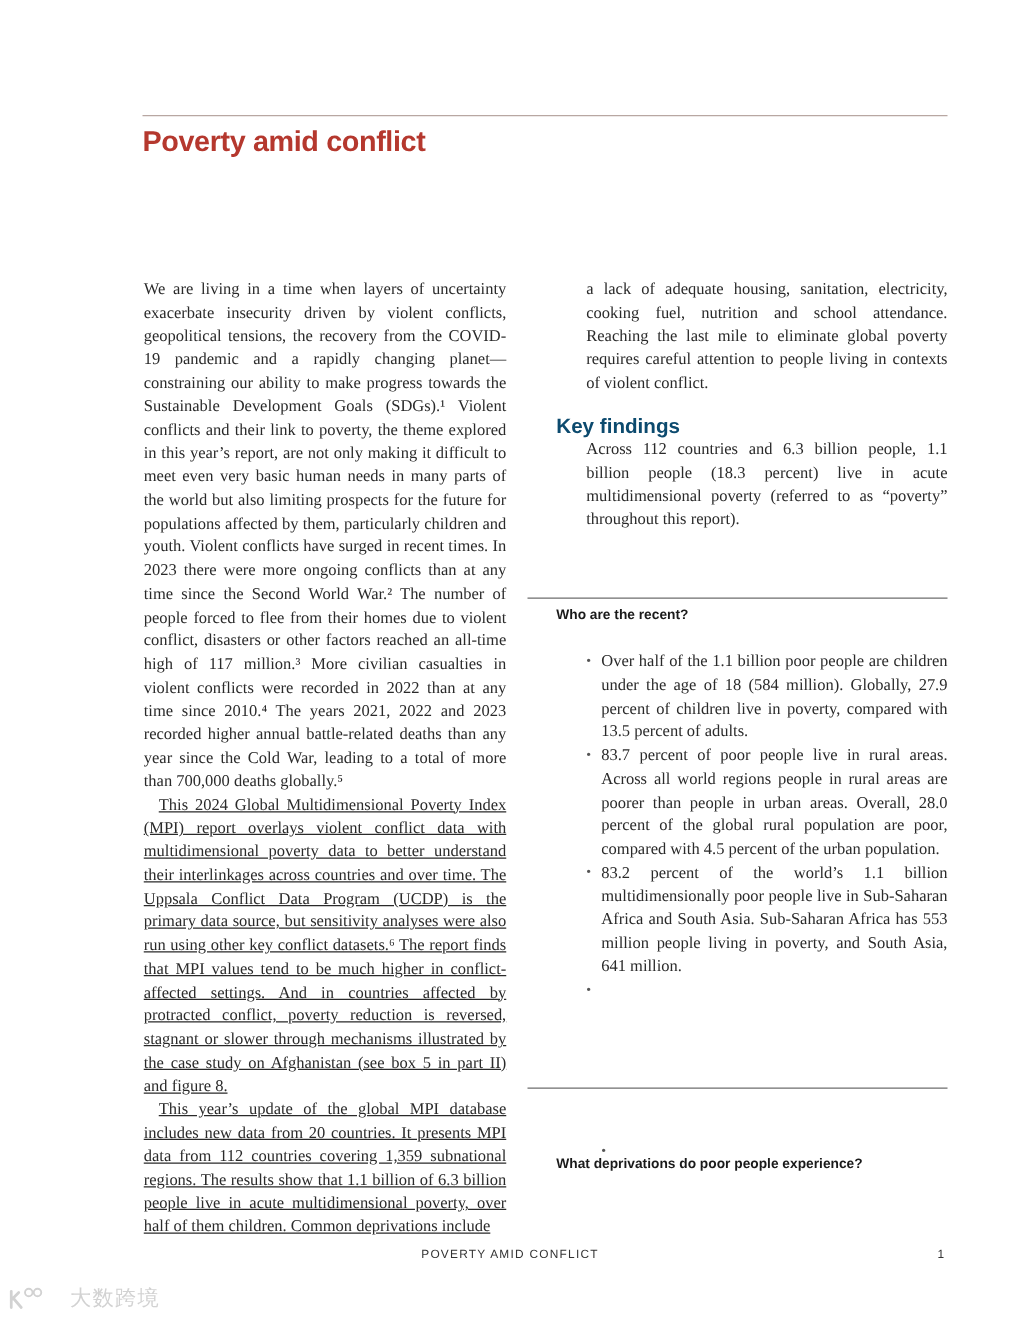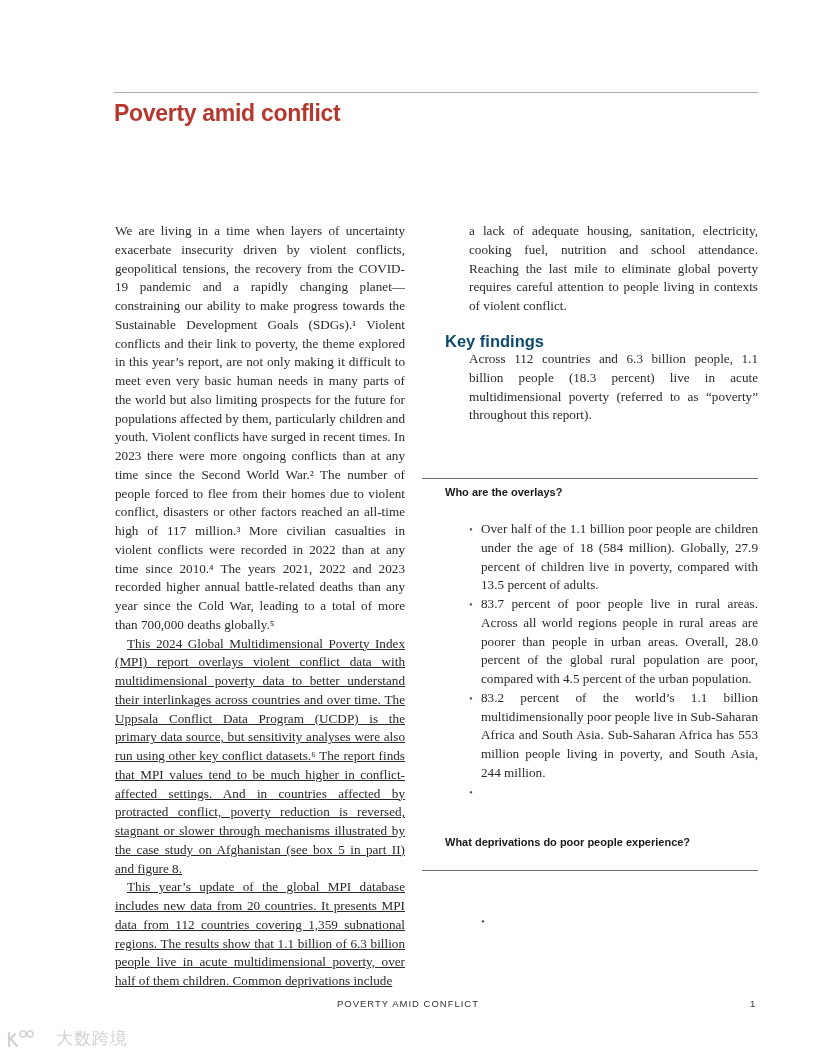--- a/index.html
+++ b/index.html
@@ -51,30 +51,30 @@
 </div>
 
 <div class="col col-right-top">
   <p>a lack of adequate housing, sanitation, electricity, cooking fuel, nutrition and school attendance. Reaching the last mile to eliminate global poverty requires careful attention to people living in contexts of violent conflict.</p>
 </div>
 
 <h2 class="kf-title">Key findings</h2>
 <p class="kf-intro" style="margin:0;">Across 112 countries and 6.3 billion people, 1.1 billion people (18.3 percent) live in acute multidimensional poverty (referred to as “poverty” throughout this report).</p>
 
 <div class="rule" style="top:478px;"></div>
-<h3 class="sub-head" style="top:486px;">Who are the overlays?</h3>
+<h3 class="sub-head" style="top:486px;">Who are the recent?</h3>
 <ul class="bullets bullets-1">
   <li><span class="dot">•</span><span>Over half of the 1.1 billion poor people are children under the age of 18 (584 million). Globally, 27.9 percent of children live in poverty, compared with 13.5 percent of adults.</span></li>
   <li><span class="dot">•</span><span>83.7 percent of poor people live in rural areas. Across all world regions people in rural areas are poorer than people in urban areas. Overall, 28.0 percent of the global rural population are poor, compared with 4.5 percent of the urban population.</span></li>
-  <li><span class="dot">•</span><span>83.2 percent of the world’s 1.1 billion multidimensionally poor people live in Sub-Saharan Africa and South Asia. Sub-Saharan Africa has 553 million people living in poverty, and South Asia, 244 million.</span></li>
+  <li><span class="dot">•</span><span>83.2 percent of the world’s 1.1 billion multidimensionally poor people live in Sub-Saharan Africa and South Asia. Sub-Saharan Africa has 553 million people living in poverty, and South Asia, 641 million.</span></li>
   <li><span class="dot">•</span></li>
 </ul>
 
 <div class="rule" style="top:870px;"></div>
-<h3 class="sub-head" style="top:836px;">What deprivations do poor people experience?</h3>
+<h3 class="sub-head" style="top:925px;">What deprivations do poor people experience?</h3>
 <ul class="bullets bullets-2">
   <li><span class="dot">•</span></li>
 </ul>
 
 <div class="footer">POVERTY AMID CONFLICT</div>
 <div class="page-num">1</div>
 
 <div class="watermark">
   <span class="wm-logo">
     <svg width="30" height="20" viewBox="0 0 30 20">

